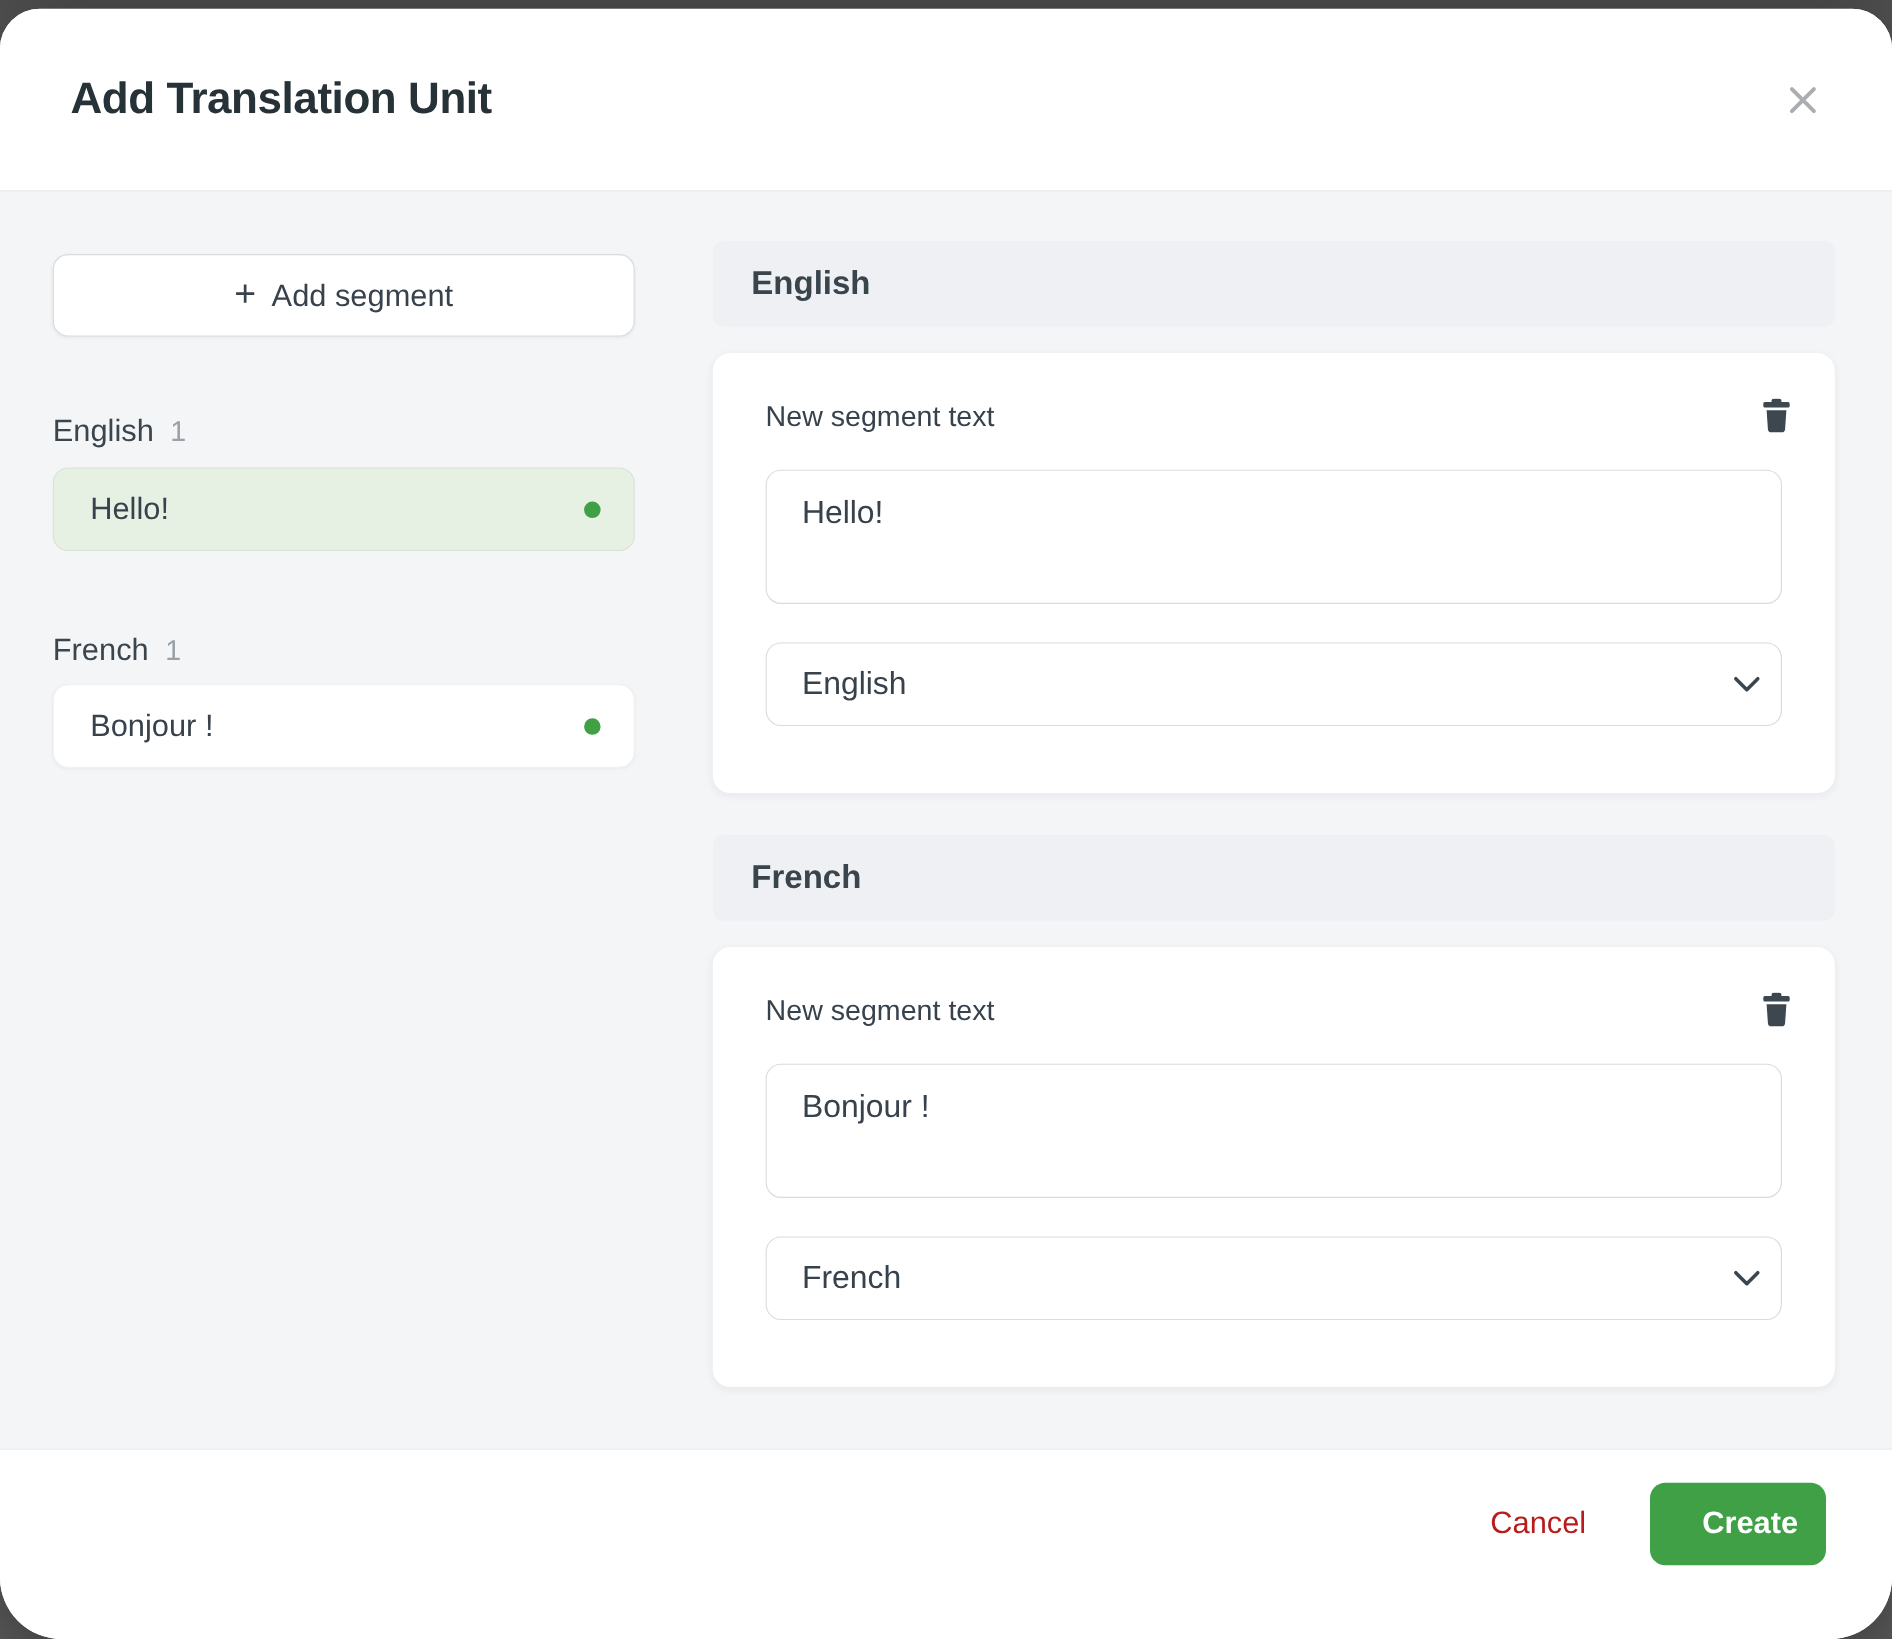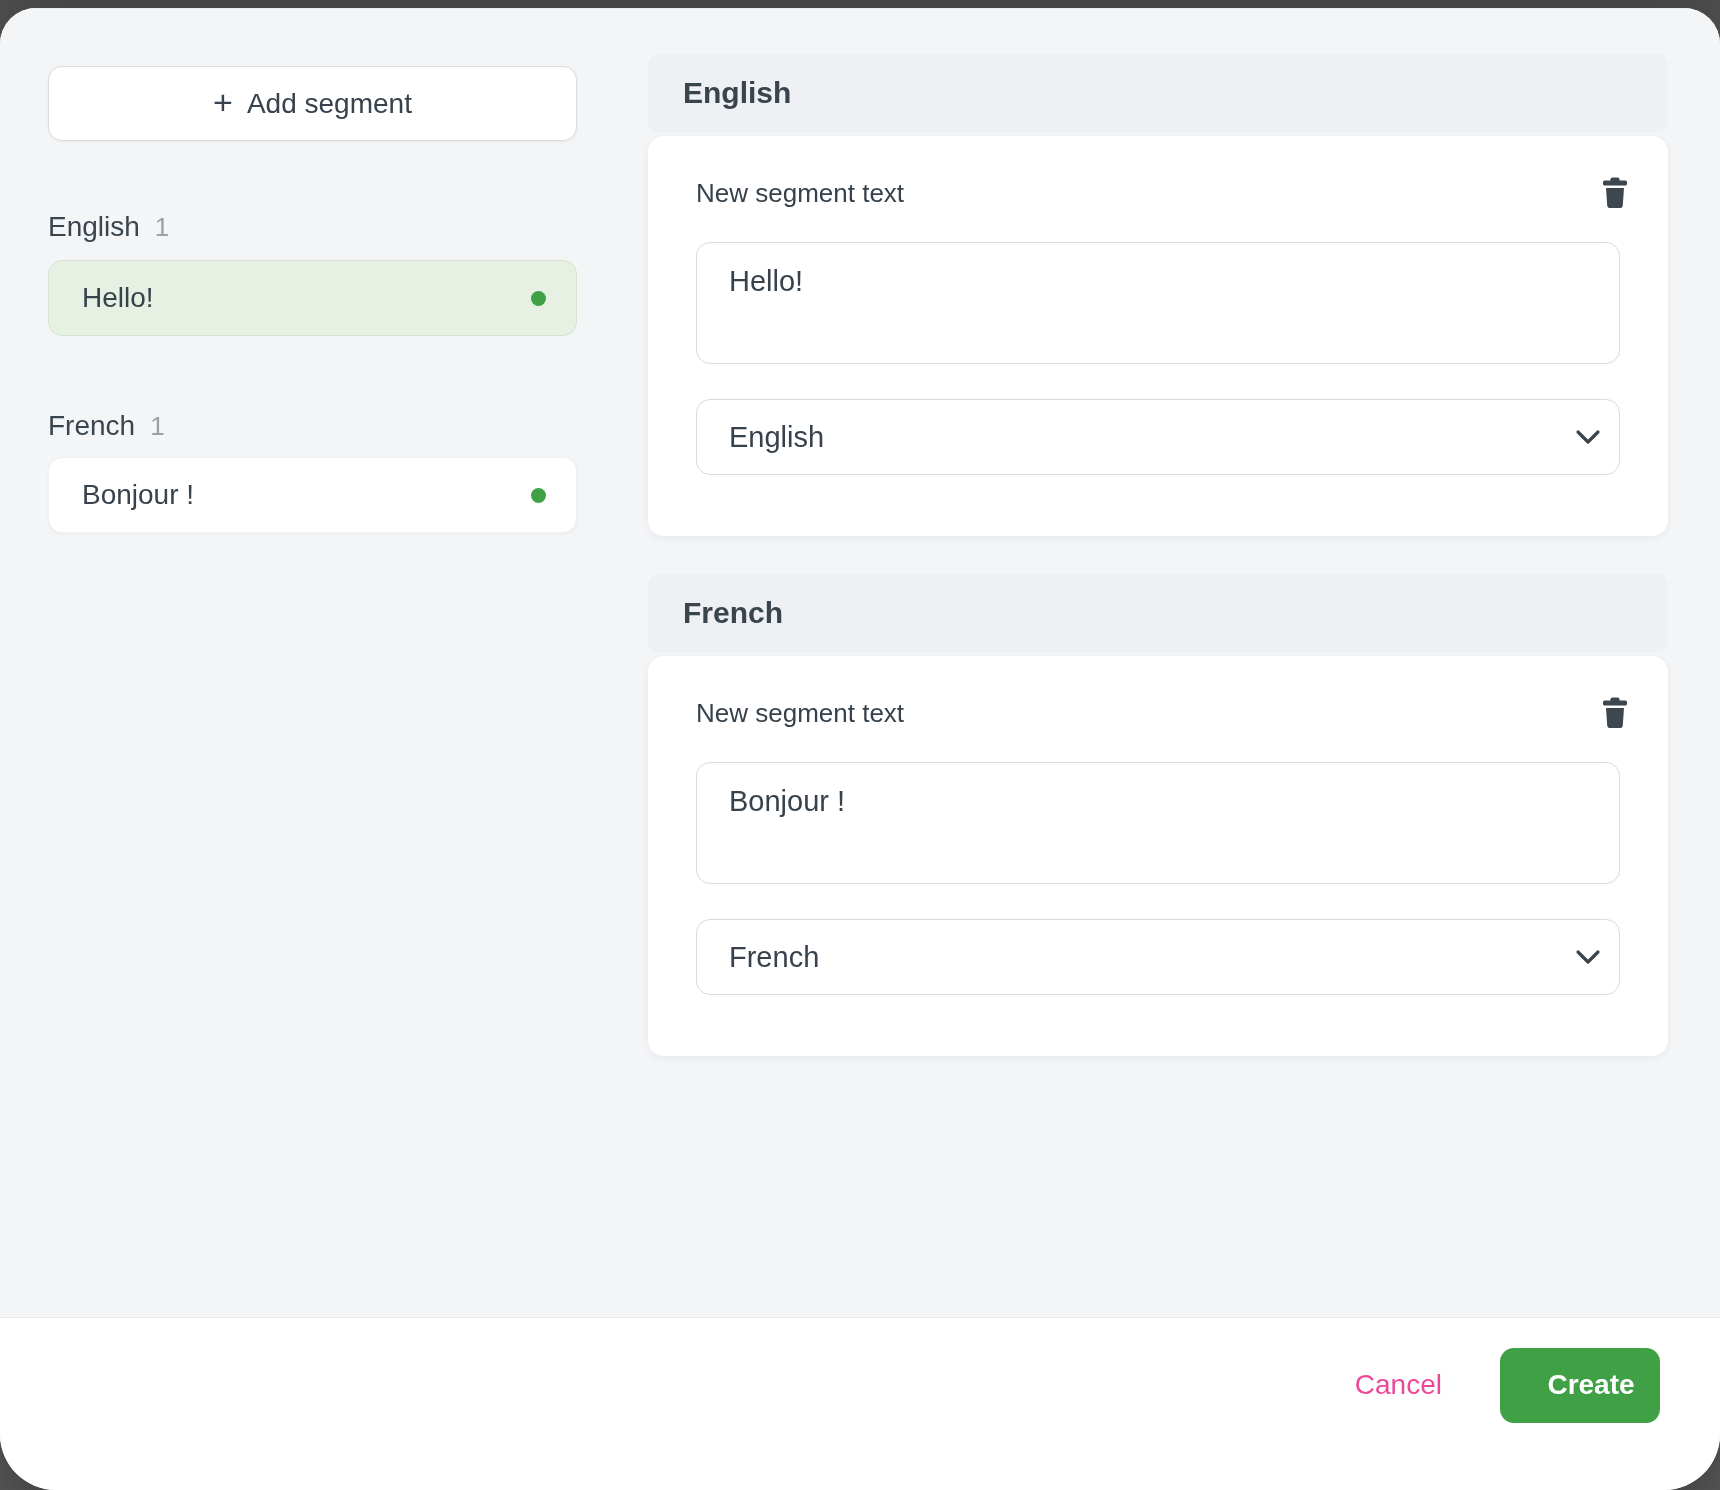--- a/index.html
+++ b/index.html
@@ -66,21 +66,21 @@
   .status-dot { width:15px; height:15px; border-radius:50%; background:#3fa045; flex:0 0 auto; }
 
   
   .section-band {
     height:78px; box-sizing:border-box; background:#eef0f3; border-radius:10px;
     display:flex; align-items:center; padding-left:35px;
     font-size:30px; font-weight:700; color:#39444d;
   }
   .section-band.second { margin-top:38px; }
   .section-card {
-    margin-top:4px; height:400px; box-sizing:border-box;
+    margin-top:24px; height:400px; box-sizing:border-box;
     background:#fff; border-radius:16px;
     box-shadow:0 2px 8px rgba(30,40,50,0.06);
     padding:38px 48px 0 48px;
   }
   .field-row { display:flex; align-items:center; justify-content:space-between; height:38px; }
   .field-label { font-size:26px; color:#37424c; }
   .delete-btn { background:none; border:none; padding:0; margin-right:-8px; cursor:pointer; display:flex; }
   .segment-textarea {
     display:block; margin-top:30px; width:100%; height:122px; box-sizing:border-box;
     border:1.5px solid #d9dbde; border-radius:14px; background:#fff;
@@ -97,33 +97,43 @@
   .select-chevron { position:absolute; right:18px; top:50%; transform:translateY(-50%); pointer-events:none; display:flex; }
 
   
   .modal-footer {
     height:172px; flex:0 0 172px; background:#fff;
     display:flex; align-items:center; justify-content:flex-end;
     gap:54px; padding:0 60px 38px 0; box-sizing:border-box;
   }
   .cancel-btn {
     background:none; border:none; font-family:inherit;
-    font-size:28px; font-weight:500; color:#ec4899; cursor:pointer; padding:10px 4px;
+    font-size:28px; font-weight:500; color:#b91c1c; cursor:pointer; padding:10px 4px;
   }
   .create-btn {
     width:160px; height:75px; border:none; border-radius:14px;
     background:#3fa045; color:#ffffff; font-family:inherit;
     font-size:28px; font-weight:700; cursor:pointer;padding-left:28px;
   }
 </style>
 </head>
 <body>
 
 <div class="modal">
 
+  <div class="modal-header">
+    <div class="modal-title">Add Translation Unit</div>
+    <button class="close-btn">
+      <span style="display:flex;">
+        <svg width="34" height="34" viewBox="0 0 34 34">
+          <path d="M7 7 L27 27 M27 7 L7 27" stroke="#aaaeb3" stroke-width="3.6" stroke-linecap="round" fill="none"></path>
+        </svg>
+      </span>
+    </button>
+  </div>
 
   <div class="modal-body">
 
     <div class="sidebar">
       <button class="add-segment-btn">
         <span class="plus">+</span>
         <span>Add segment</span>
       </button>
 
       <div class="group-label">

